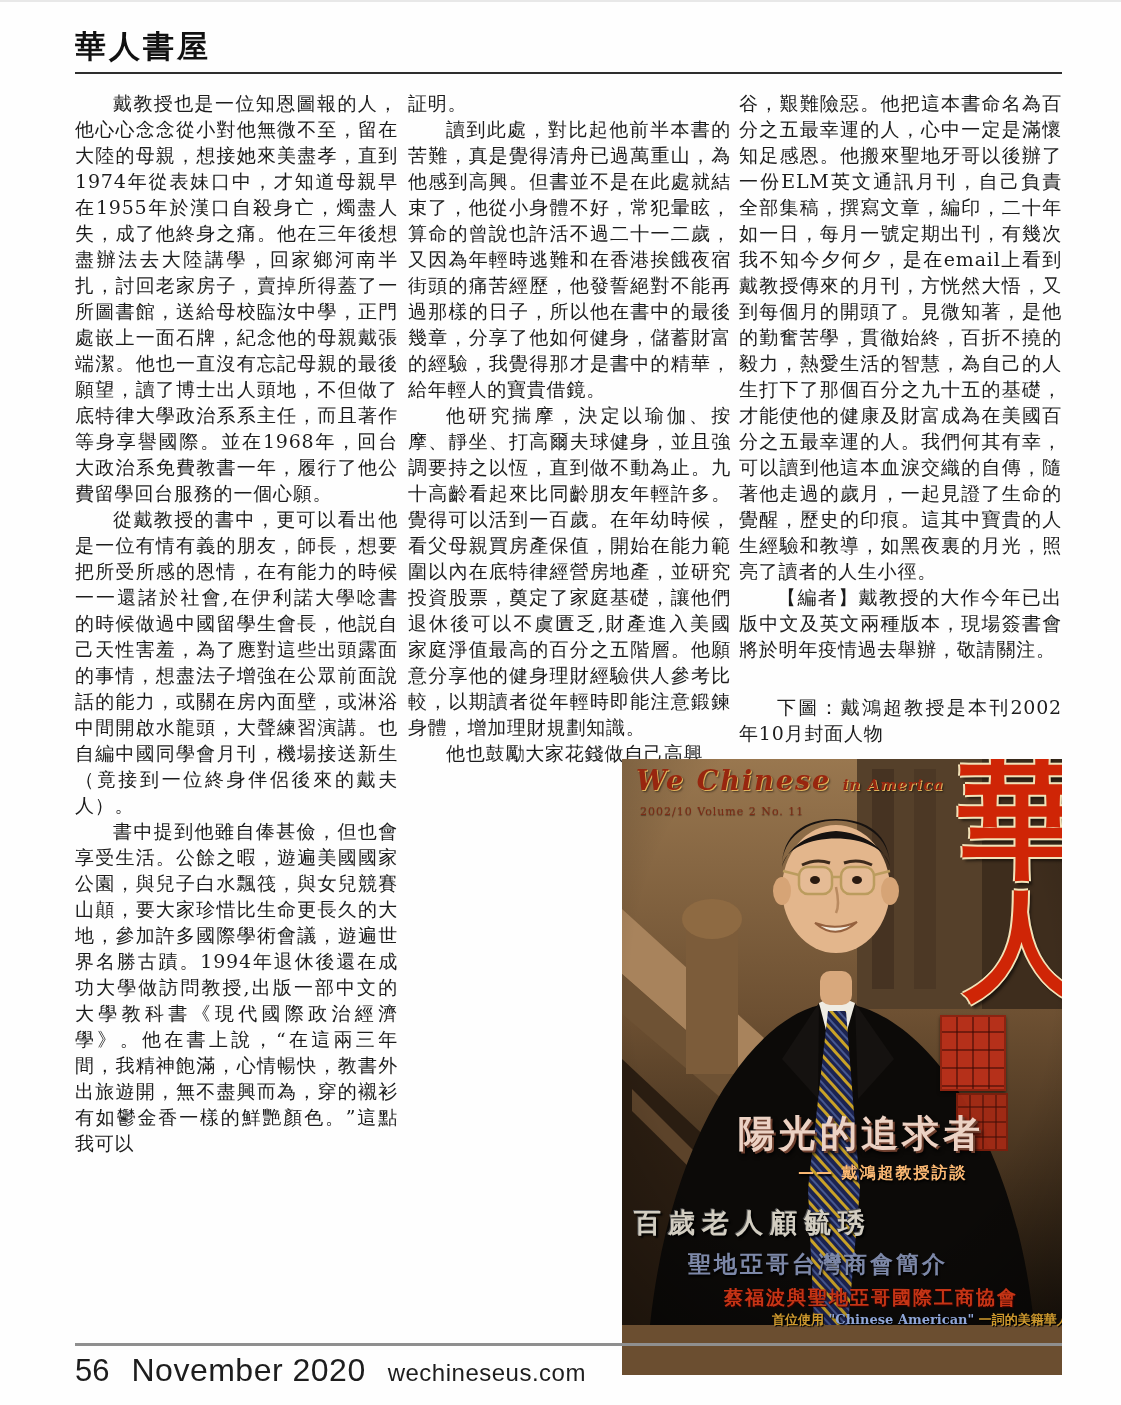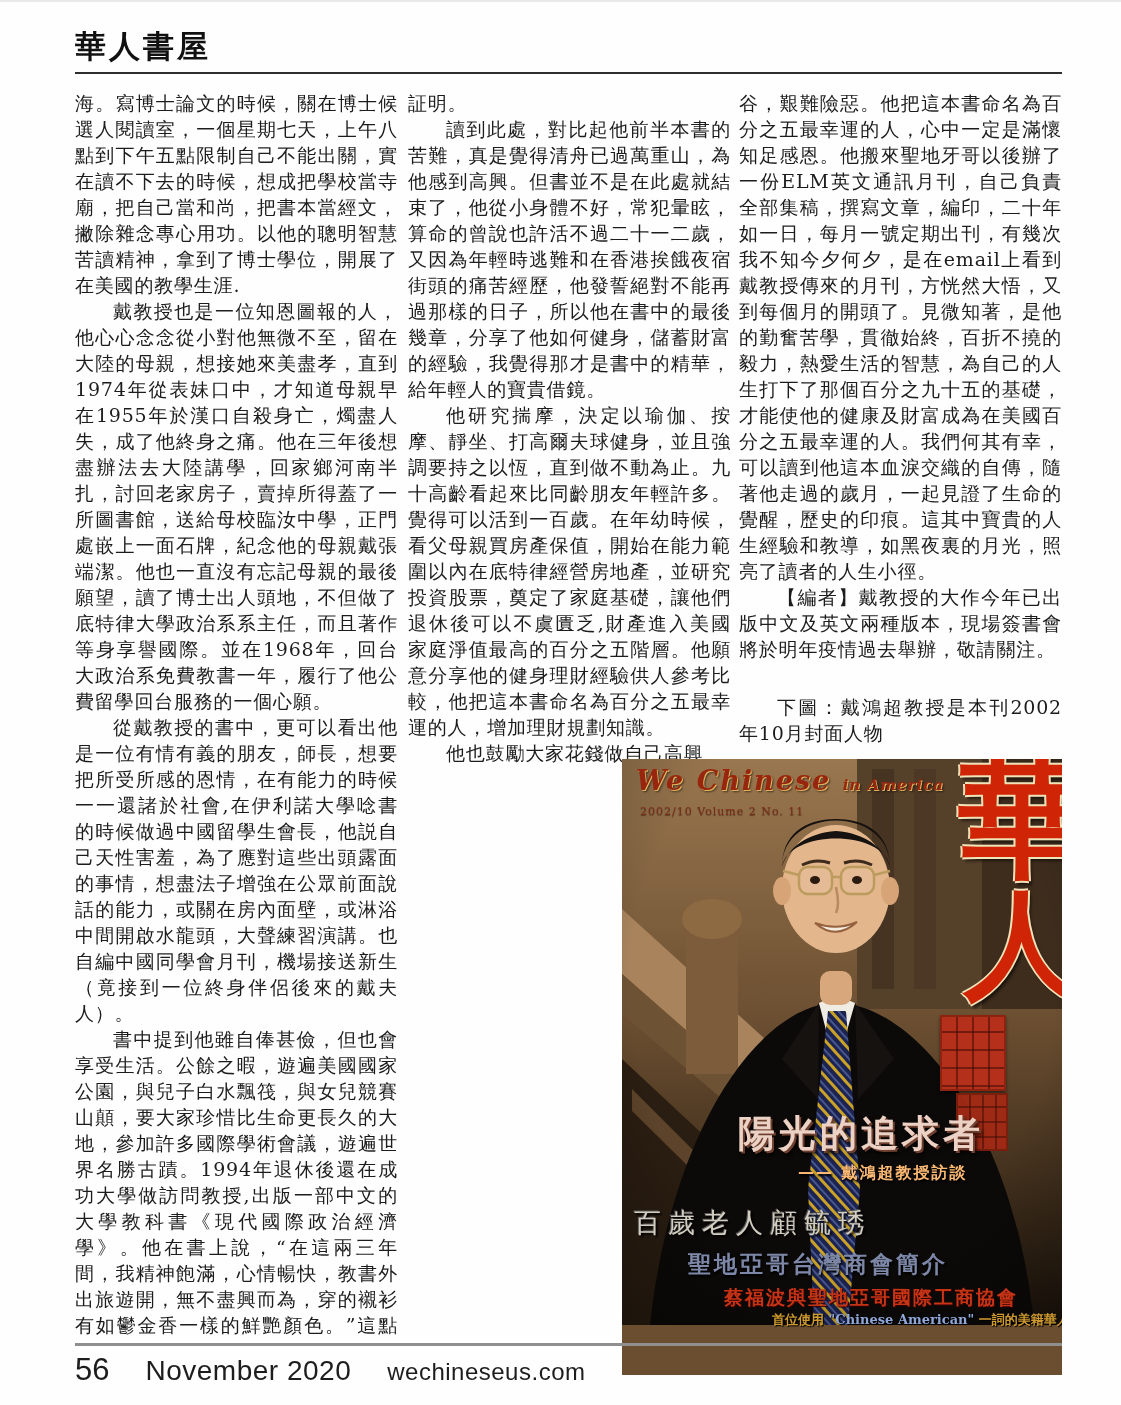--- a/index.html
+++ b/index.html
@@ -58,64 +58,63 @@
     background-size:13px 15px;}
   .headline{
     left:116px;top:350px;font-size:37px;font-weight:700;letter-spacing:4px;
     color:#ecd2c4;text-shadow:2px 2px 0 #6e3f2e, 3px 4px 4px #000;
   }
   .subhead{
     left:176px;top:404px;font-size:16px;font-weight:700;letter-spacing:2px;
     color:#fdba74;text-shadow:1px 2px 2px #000;
   }
   .coverline1{
-    left:12px;top:446px;font-size:27px;font-weight:400;letter-spacing:7px;
+    left:12px;top:446px;font-size:27px;font-weight:700;letter-spacing:7px;
     color:#d2cdc1;text-shadow:2px 2px 2px #000, -1px -1px 0 #555;
   }
   .coverline2{
     left:66px;top:490px;font-size:23px;font-weight:700;letter-spacing:3px;
     color:#7d88a8;text-shadow:1px 2px 2px #000;
   }
   .coverline3{
     left:102px;top:526px;font-size:19px;font-weight:700;letter-spacing:2px;
     color:#c53415;text-shadow:1px 1px 1px #300;
   }
   .coverline4{
     left:150px;top:552px;font-size:13px;font-weight:700;color:#cf9a2e;text-shadow:1px 1px 1px #000;
   }
   .coverline4 .en{color:#8fa6d8;}
   
   .footer-rule{position:absolute;left:75px;top:1341px;width:987px;height:3px;background:#8f8f8f;}
   .footer{
-    position:absolute;left:75px;top:1350px;display:flex;align-items:baseline;gap:36px;
+    position:absolute;left:75px;top:1350px;display:flex;align-items:baseline;gap:22px;
     font-family:"Liberation Sans", sans-serif;color:#1d1d1d;
   }
   .footer .pagenum{font-size:31px;}
-  .footer .issue{font-size:28px;letter-spacing:0.5px;text-align:center;}
+  .footer .issue{font-size:32px;letter-spacing:0.5px;text-align:center;}
   .footer .site{font-size:24px;letter-spacing:0.5px;}
 </style>
 </head>
 <body>
 
 <div class="page">
 
   <h1 class="section-title">華人書屋</h1>
   <div class="header-rule"></div>
 
   <div class="col col1">
-    <p class="noindent">海。寫博士論文的時候，關在博士候選人閱讀室，一個星期七天，上午八點到下午五點限制自己不能出關，實在讀不下去的時候，想成把學校當寺廟，把自己當和尚，把書本當經文，撇除雜念專心用功。以他的聰明智慧苦讀精神，拿到了博士學位，開展了在美國的教學生涯.</p>
     <p>戴教授也是一位知恩圖報的人，他心心念念從小對他無微不至，留在大陸的母親，想接她來美盡孝，直到1974年從表妹口中，才知道母親早在1955年於漢口自殺身亡，燭盡人失，成了他終身之痛。他在三年後想盡辦法去大陸講學，回家鄉河南半扎，討回老家房子，賣掉所得蓋了一所圖書館，送給母校臨汝中學，正門處嵌上一面石牌，紀念他的母親戴張端潔。他也一直沒有忘記母親的最後願望，讀了博士出人頭地，不但做了底特律大學政治系系主任，而且著作等身享譽國際。並在1968年，回台大政治系免費教書一年，履行了他公費留學回台服務的一個心願。</p>
     <p>從戴教授的書中，更可以看出他是一位有情有義的朋友，師長，想要把所受所感的恩情，在有能力的時候一一還諸於社會,在伊利諾大學唸書的時候做過中國留學生會長，他説自己天性害羞，為了應對這些出頭露面的事情，想盡法子增強在公眾前面說話的能力，或關在房內面壁，或淋浴中間開啟水龍頭，大聲練習演講。也自編中國同學會月刊，機場接送新生（竟接到一位終身伴侶後來的戴夫人）。</p>
     <p>書中提到他雖自俸甚儉，但也會享受生活。公餘之暇，遊遍美國國家公園，與兒子白水飄筏，與女兒競賽山顛，要大家珍惜比生命更長久的大地，參加許多國際學術會議，遊遍世界名勝古蹟。1994年退休後還在成功大學做訪問教授,出版一部中文的大學教科書《現代國際政治經濟學》。他在書上說，“在這兩三年間，我精神飽滿，心情暢快，教書外出旅遊開，無不盡興而為，穿的襯衫有如鬱金香一樣的鮮艷顏色。”這點我可以</p>
   </div>
 
   <div class="col col2top">
     <p class="noindent">証明。</p>
     <p>讀到此處，對比起他前半本書的苦難，真是覺得清舟已過萬重山，為他感到高興。但書並不是在此處就結束了，他從小身體不好，常犯暈眩，算命的曾說也許活不過二十一二歲，又因為年輕時逃難和在香港挨餓夜宿街頭的痛苦經歷，他發誓絕對不能再過那樣的日子，所以他在書中的最後幾章，分享了他如何健身，儲蓄財富的經驗，我覺得那才是書中的精華，給年輕人的寶貴借鏡。</p>
-    <p>他研究揣摩，決定以瑜伽、按摩、靜坐、打高爾夫球健身，並且強調要持之以恆，直到做不動為止。九十高齡看起來比同齡朋友年輕許多。覺得可以活到一百歲。在年幼時候，看父母親買房產保值，開始在能力範圍以內在底特律經營房地產，並研究投資股票，奠定了家庭基礎，讓他們退休後可以不虞匱乏,財產進入美國家庭淨值最高的百分之五階層。他願意分享他的健身理財經驗供人參考比較，他把這本書命名為百分之五最幸運的人，增加理財規劃知識。</p>
+    <p>他研究揣摩，決定以瑜伽、按摩、靜坐、打高爾夫球健身，並且強調要持之以恆，直到做不動為止。九十高齡看起來比同齡朋友年輕許多。覺得可以活到一百歲。在年幼時候，看父母親買房產保值，開始在能力範圍以內在底特律經營房地產，並研究投資股票，奠定了家庭基礎，讓他們退休後可以不虞匱乏,財產進入美國家庭淨值最高的百分之五階層。他願意分享他的健身理財經驗供人參考比較，以期讀者從年輕時即能注意鍛鍊身體，增加理財規劃知識。</p>
     <p>他也鼓勵大家花錢做自己高興</p>
   </div>
 
 
   <div class="col col3">
     <p class="noindent">谷，艱難險惡。他把這本書命名為百分之五最幸運的人，心中一定是滿懷知足感恩。他搬來聖地牙哥以後辦了一份ELM英文通訊月刊，自己負責全部集稿，撰寫文章，編印，二十年如一日，每月一號定期出刊，有幾次我不知今夕何夕，是在email上看到戴教授傳來的月刊，方恍然大悟，又到每個月的開頭了。見微知著，是他的勤奮苦學，貫徹始終，百折不撓的毅力，熱愛生活的智慧，為自己的人生打下了那個百分之九十五的基礎，才能使他的健康及財富成為在美國百分之五最幸運的人。我們何其有幸，可以讀到他這本血淚交織的自傳，隨著他走過的歲月，一起見證了生命的覺醒，歷史的印痕。這其中寶貴的人生經驗和教導，如黑夜裏的月光，照亮了讀者的人生小徑。</p>
     <p>【編者】戴教授的大作今年已出版中文及英文兩種版本，現場簽書會將於明年疫情過去舉辦，敬請關注。</p>
     <p class="caption">下圖：戴鴻超教授是本刊2002年10月封面人物</p>
   </div>
 

